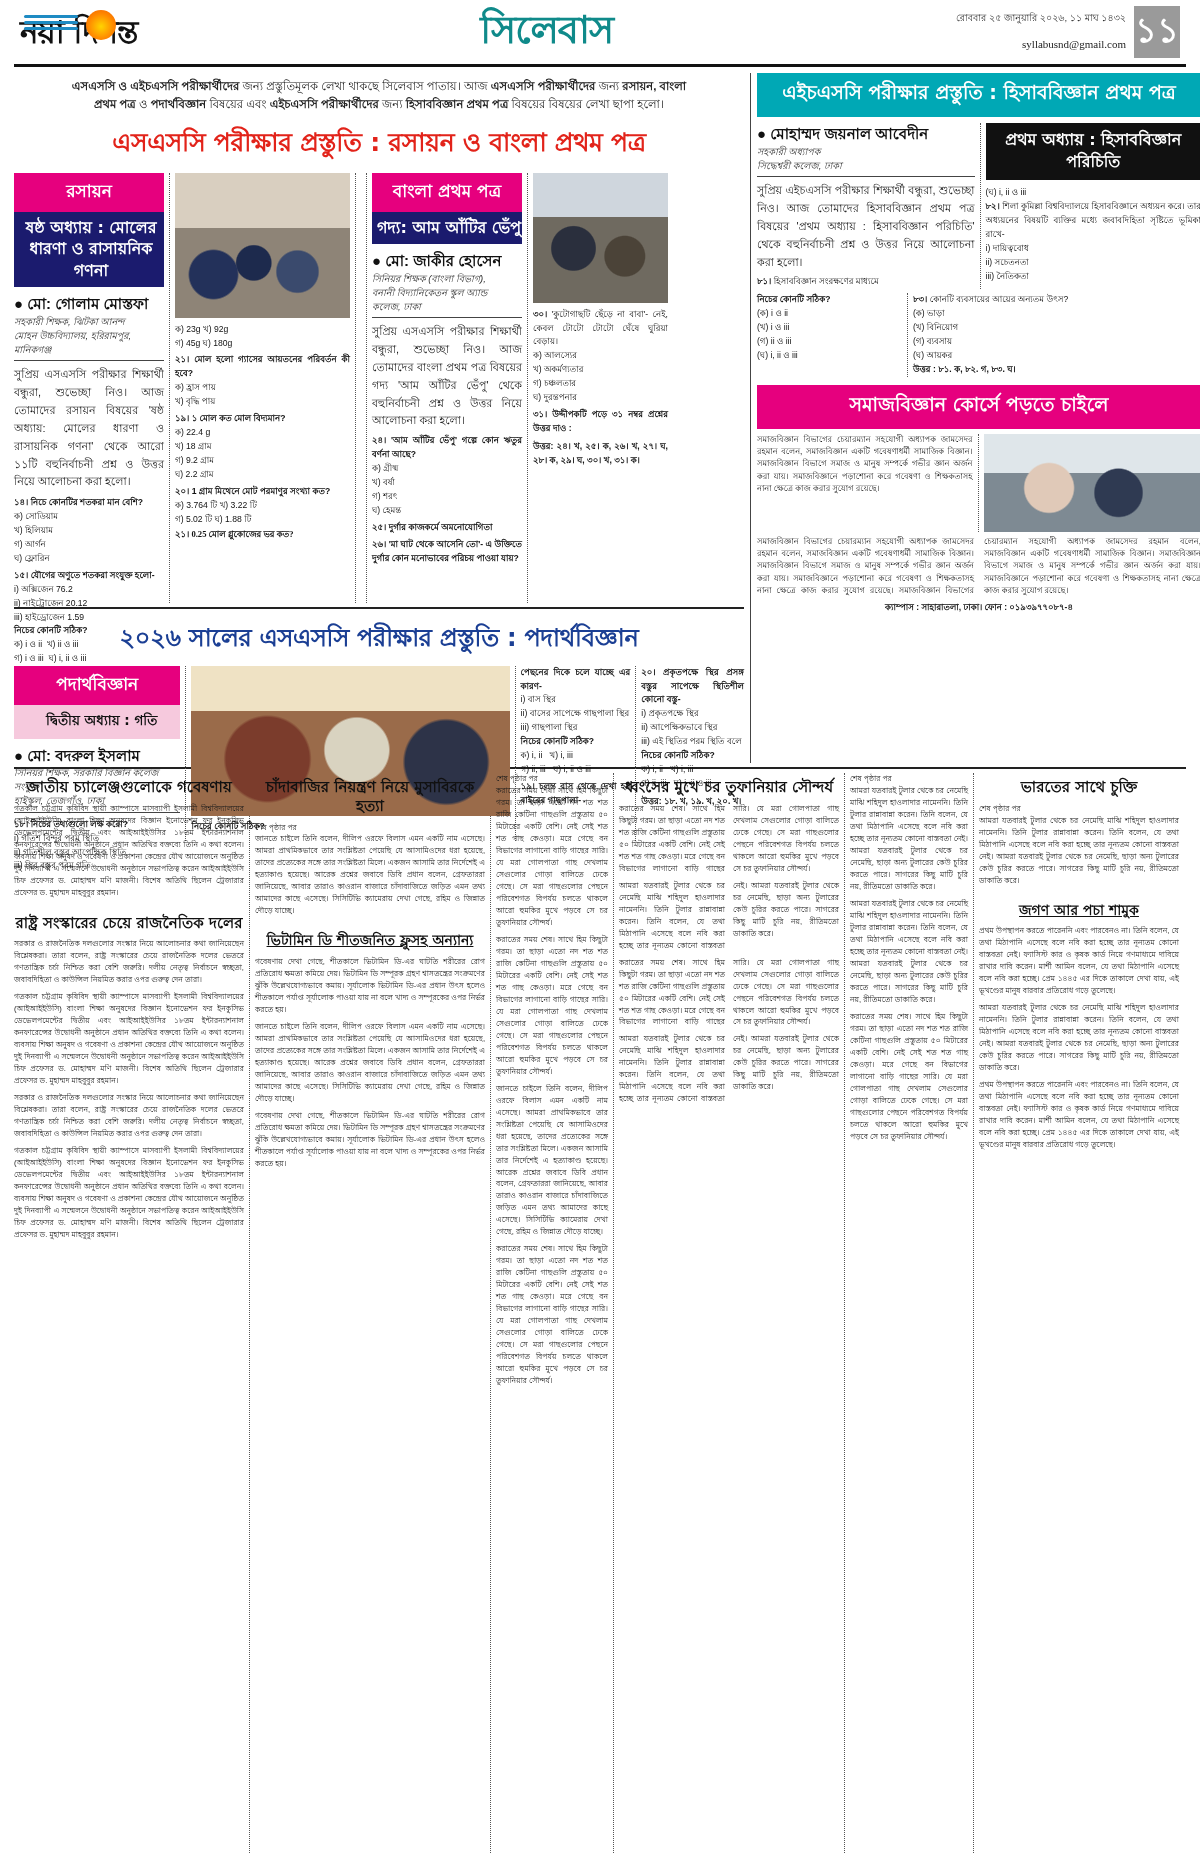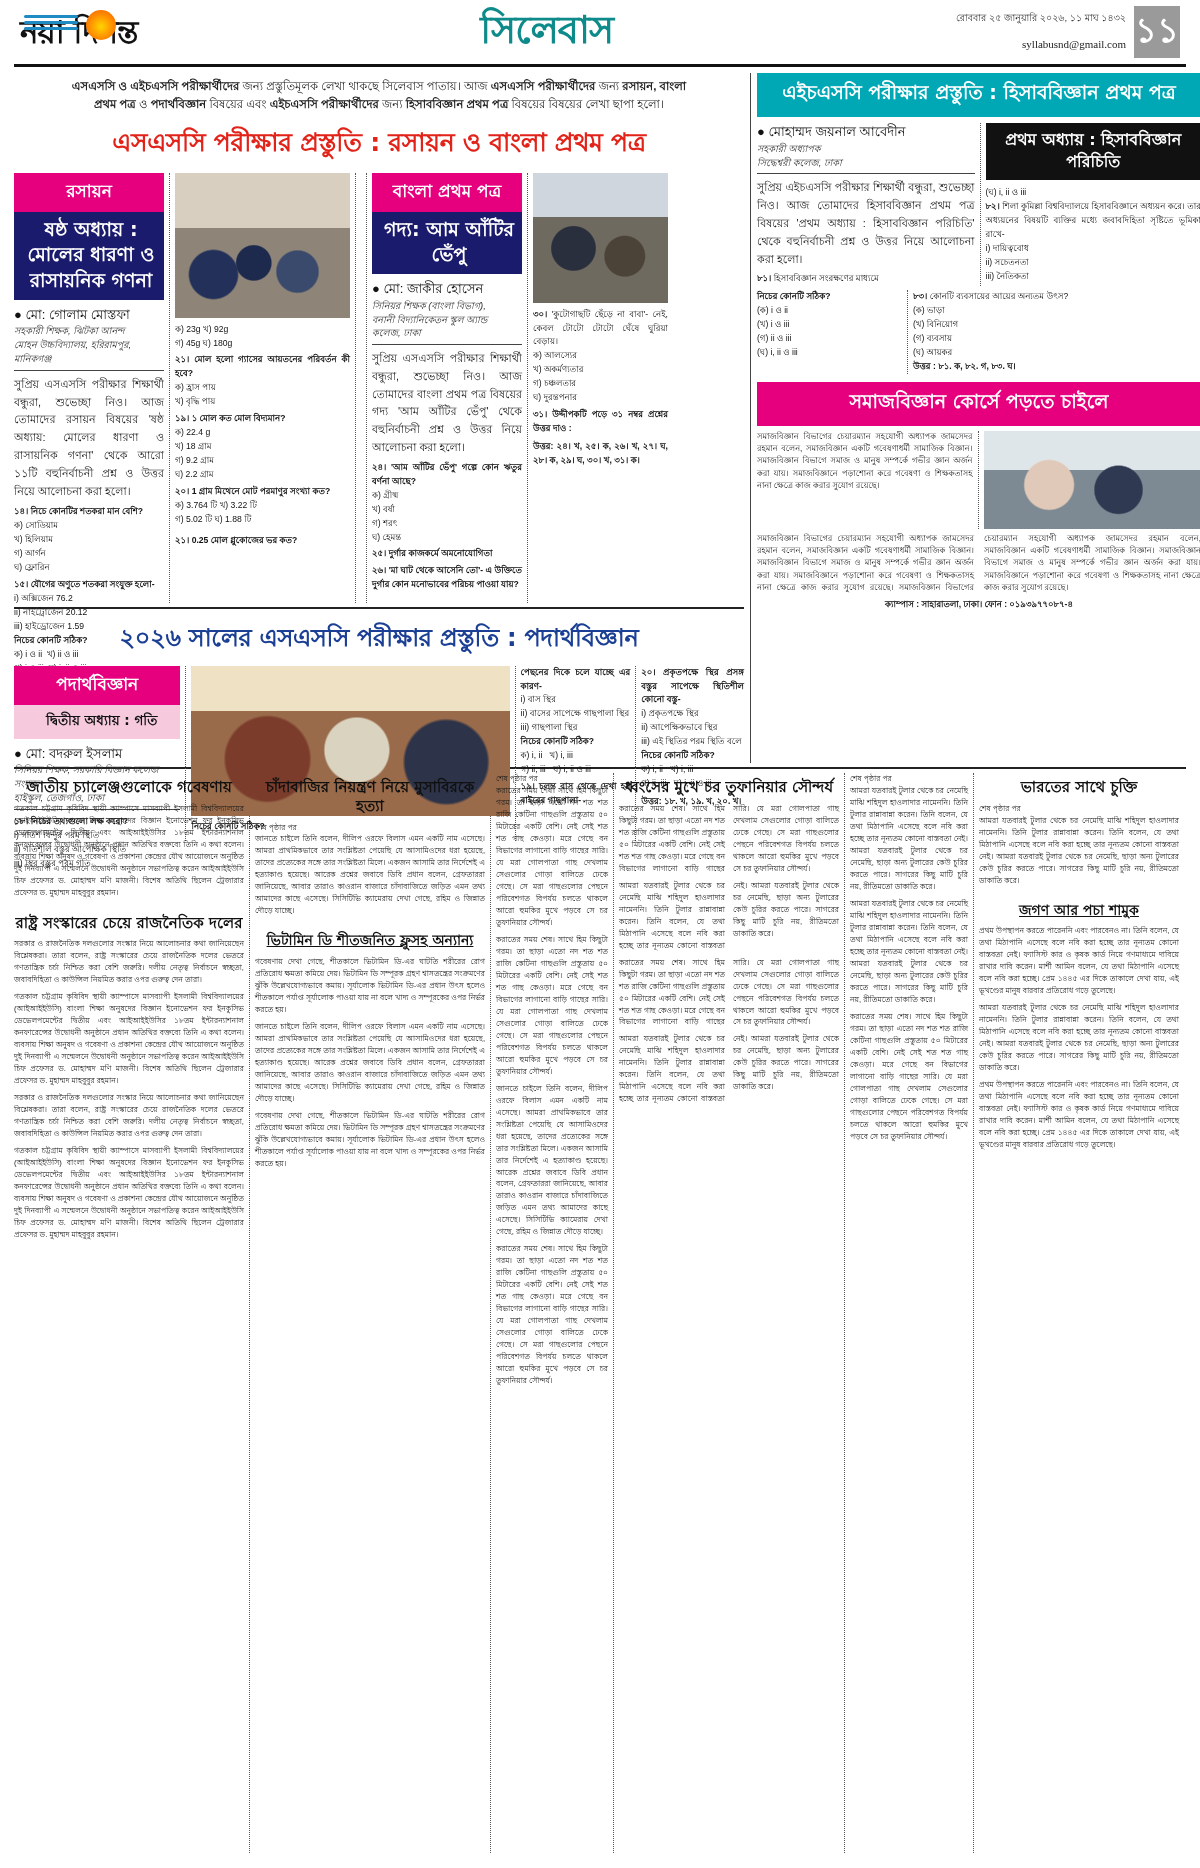--- a/index.html
+++ b/index.html
@@ -52,38 +52,38 @@
   .cols { display: flex; }
   .col { position: relative; }
   .vdiv { border-left: 1px dotted #555; margin: 0 5px; }
   .vdiv-solid { border-left: 1px solid #444; margin: 0 6px; }
 
   
   .subj-pink { background: #e6007e; color: #fff; text-align: center;
                font-size: 17px; font-weight: bold; padding: 5px 2px 6px 2px;
                font-family: "DejaVu Sans", sans-serif; }
   .subj-navy { background: #1b1b6e; color: #fff; text-align: center;
-               font-size: 19px; font-weight: bold; padding: 5px 0 6px 4px;
+               font-size: 16px; font-weight: bold; padding: 5px 0 6px 4px;
                line-height: 1.35; font-family: "DejaVu Sans", sans-serif; }
   .subj-pinkpale { background: #f6c9dd; color: #111; text-align: center;
                font-size: 13.5px; font-weight: bold; padding: 5px 4px 6px 13px;
                font-family: "DejaVu Sans", sans-serif; }
   .subj-teal { background: #00a8b5; color: #fff; text-align: center;
                font-size: 19px; font-weight: bold; padding: 5px 6px 7px 6px;
                font-family: "DejaVu Sans", sans-serif; }
   .subj-black { background: #111; color: #fff; text-align: center;
                font-size: 16px; font-weight: bold; padding: 6px 4px 8px 4px;
                line-height: 1.35; font-family: "DejaVu Sans", sans-serif; }
   .subj-pinkwide { background: #e6007e; color: #fff; text-align: center;
                font-size: 19px; font-weight: bold; padding: 5px 6px 7px 6px;
                font-family: "DejaVu Sans", sans-serif; }
 
   
   .byline { font-size: 10.5px; line-height: 1.45; margin-top: 6px; }
-  .byline .nm { font-weight: normal; font-size: 13px; }
+  .byline .nm { font-weight: bold; font-size: 15px; }
   .byline .aff { font-style: italic; color: #333; font-size: 9.5px; }
   .bl-sep { height: 1px; background: #444; margin: 4px 0 5px 0; }
 
   
   .body-txt { font-size: 11px; line-height: 1.62; text-align: justify; color: #1a1a1a; }
   .body-txt.tight { font-size: 8.2px; line-height: 1.5; }
   .q { font-size: 8.6px; line-height: 1.62; text-align: justify; }
   .q b { font-weight: bold; }
 
   
@@ -215,21 +215,21 @@
           <div class="q">ক) 22.4 g</div>
           <div class="q">খ) 18 গ্রাম</div>
           <div class="q">গ) 9.2 গ্রাম</div>
           <div class="q">ঘ) 2.2 গ্রাম</div>
           <div class="q" style="margin-top:3px;">
             <b>২০।</b>
             <b>1 গ্রাম মিথেনে মোট পরমাণুর সংখ্যা কত?</b>
           </div>
           <div class="q">ক) 3.764 টি   খ) 3.22 টি</div>
           <div class="q">গ) 5.02 টি   ঘ) 1.88 টি</div>
-          <div class="q" style="margin-top:7px;">
+          <div class="q" style="margin-top:1px;font-family:Liberation Serif, serif;">
             <b>২১।</b>
             <b>0.25 মোল গ্লুকোজের ভর কত?</b>
           </div>
         </div>
 
         <div class="vdiv"></div>
 
 
         <div class="vdiv"></div>
 

